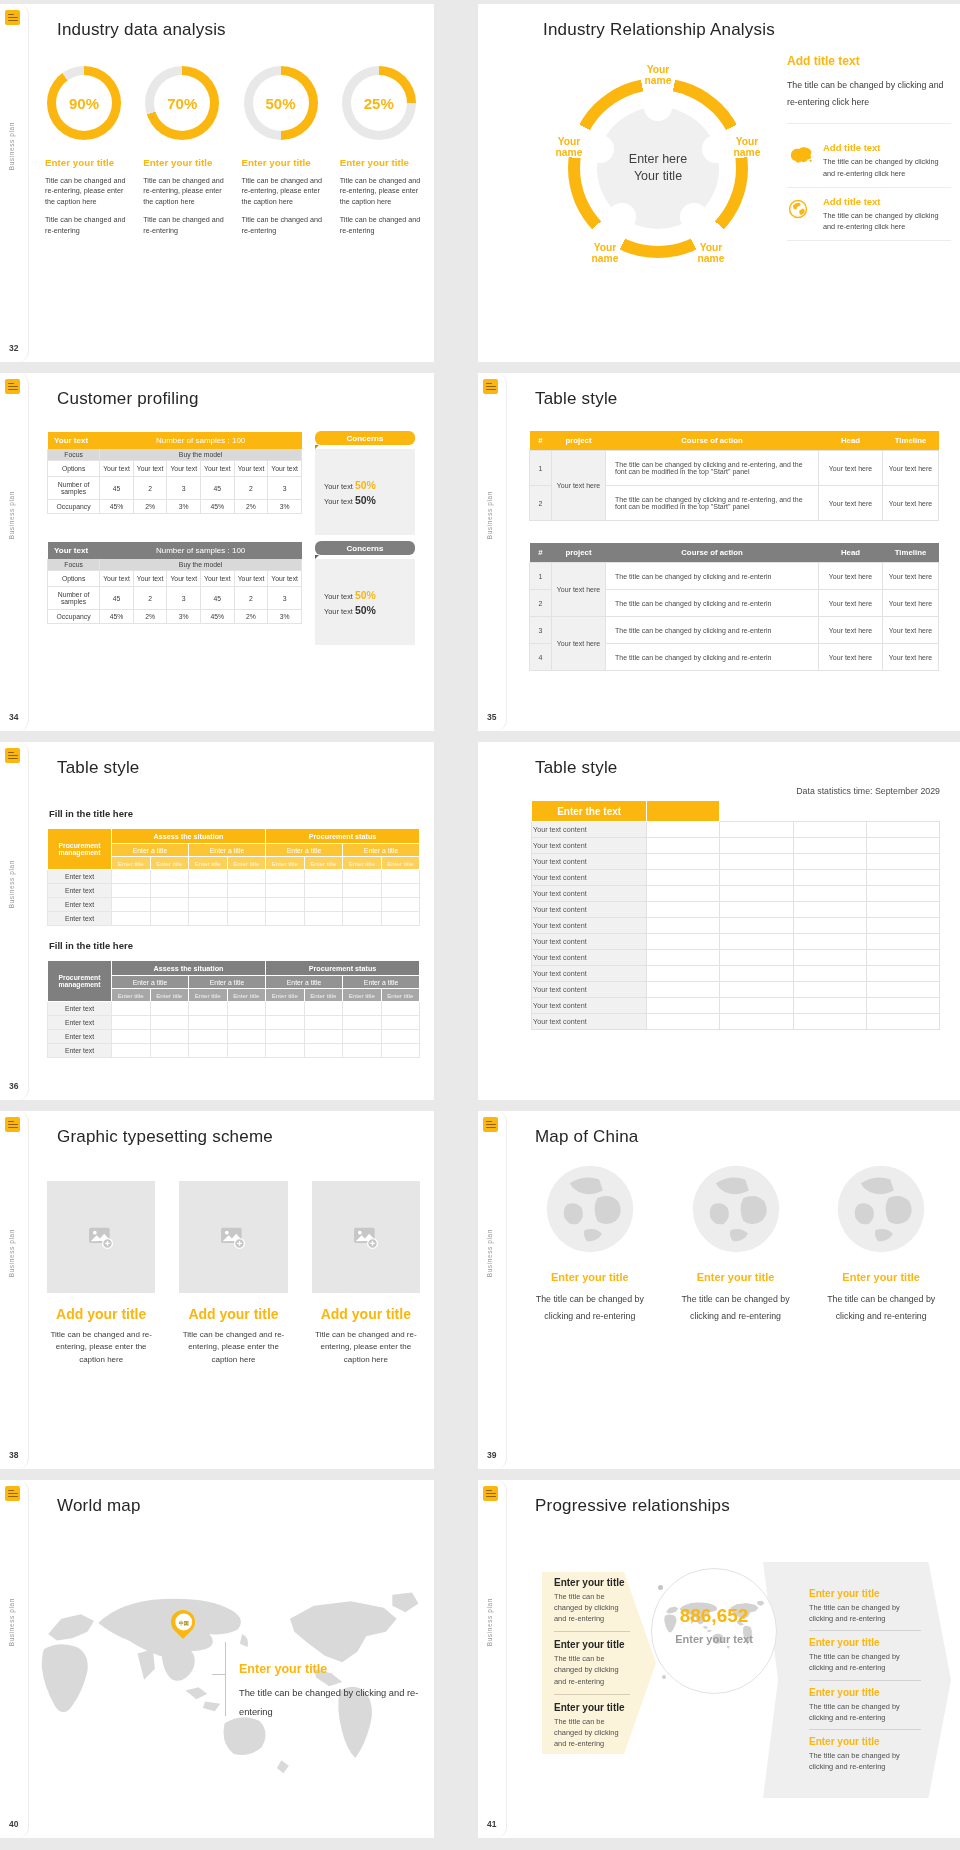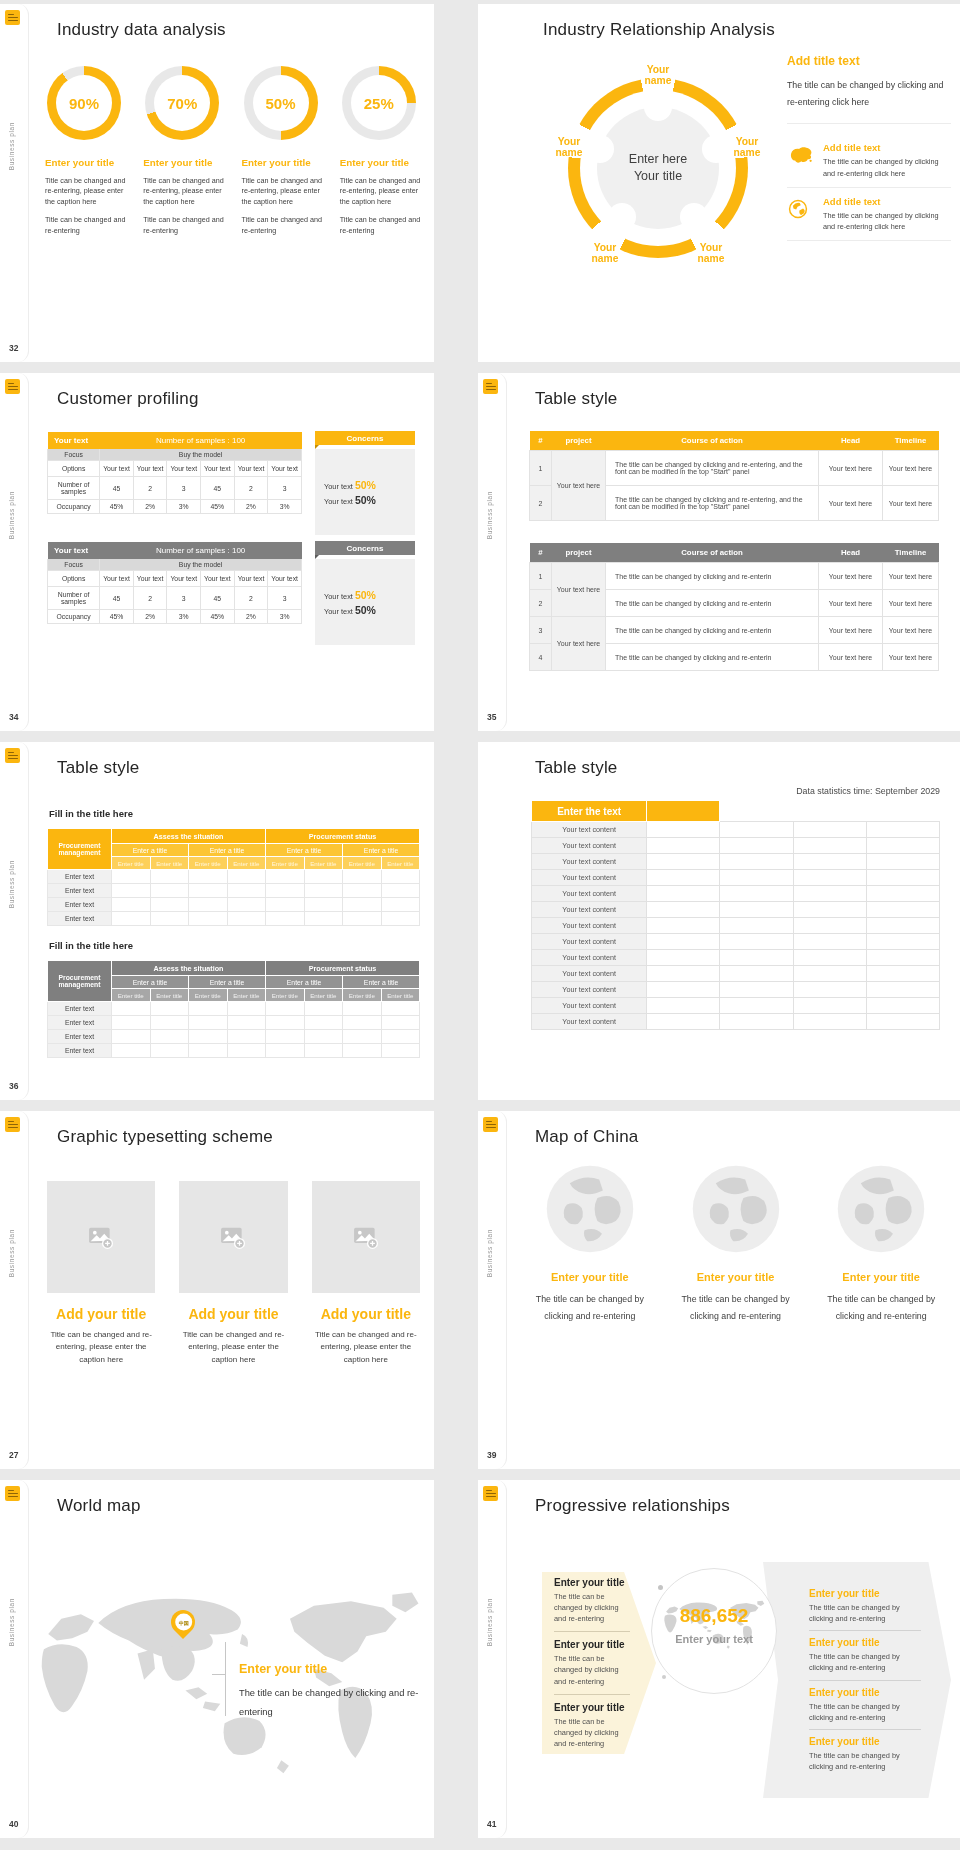--- a/index.html
+++ b/index.html
@@ -49,21 +49,21 @@
 
 .s34-t{position:absolute;left:18px;width:254px;border-collapse:collapse;table-layout:fixed;text-align:center;}
 .s34-t td{border:1px solid #e3e3e3;font-size:6.8px;color:#3c3c3c;padding:3px 1px;background:#fff;}
 .s34-t tr.hd td{border-color:transparent;color:#fff;font-size:8px;height:10px;}
 .s34-t.y tr.hd td{background:var(--acc);}
 .s34-t.g tr.hd td{background:var(--gr1);}
 .s34-t tr.hd td.c0{font-weight:700;text-align:left;padding-left:6px;}
 .s34-t tr.sub td{background:#d9d9d9;height:6px;padding:2px 1px;}
 .s34-t tr.opt td{padding:4px 1px;}
 .call{position:absolute;left:286px;width:100px;}
-.ch{position:relative;height:14px;display:flex;align-items:center;justify-content:center;font-size:8px;font-weight:700;color:#fff;}
+.ch{position:relative;height:14px;display:flex;align-items:center;justify-content:center;font-size:8px;font-weight:700;color:#fff;border-radius:6px;}
 .call.y .ch{background:var(--acc);}
 .call.g .ch{background:var(--gr1);}
 .ch::after{content:"";position:absolute;top:100%;left:0;width:0;height:0;border-right:4px solid transparent;border-top:4px solid #c79004;}
 .call.g .ch::after{border-top-color:#5e5e5e;}
 .cb{background:#f0f0f0;height:86px;display:flex;flex-direction:column;justify-content:center;gap:3px;padding-left:9px;margin-top:4px;}
 .cline{font-size:7.4px;color:#3d3d3d;}
 .cline .v1{font-size:10.5px;color:var(--acc);margin-left:2px;}
 .cline .v2{font-size:10.5px;color:#333;margin-left:2px;}
 
 .s35-t{position:absolute;left:22px;width:409px;border-collapse:collapse;table-layout:fixed;text-align:center;}
@@ -86,21 +86,21 @@
 .s36-t.y .h1 th,.s36-t.y th.corner{background:var(--acc);}
 .s36-t.y .h2 th{background:var(--acc2);}
 .s36-t.y .h3 th{background:var(--acc3);color:#fff7df;}
 .s36-t.g .h1 th,.s36-t.g th.corner{background:var(--gr1);}
 .s36-t.g .h2 th{background:var(--gr2);}
 .s36-t.g .h3 th{background:var(--gr3);color:#f2f2f2;}
 .s36-t td{border:1px solid #e6e6e6;height:13px;background:#fff;font-size:6.8px;color:#444;padding:0;}
 .s36-t td.rl{background:#f1f1f1;}
 
 .s37-cap{position:absolute;right:20px;top:44px;font-size:8.8px;color:#4a4a4a;}
-.s37-t{position:absolute;left:24px;top:58px;width:408px;border-collapse:collapse;table-layout:fixed;text-align:center;}
+.s37-t{position:absolute;left:24px;top:58px;width:408px;border-collapse:collapse;table-layout:fixed;}
 .s37-t th{background:var(--acc);color:#fff;border:1px solid #fff;height:18px;font-size:7.8px;font-weight:400;}
 .s37-t th.c1{font-size:10px;font-weight:700;}
 .s37-t td{border:1px solid #e1e1e1;height:13px;background:#fff;font-size:7.2px;color:#555;padding:1px;}
 .s37-t td.c1{background:#f1f1f1;}
 
 .s38-row{position:absolute;left:18px;right:14px;top:70px;display:flex;gap:24px;text-align:center;}
 .s38-card{flex:1;min-width:0;}
 .ph{height:112px;background:#e6e6e6;display:flex;align-items:center;justify-content:center;}
 .ph svg{width:26px;height:25px;}
 .s38-card h5{margin:13px 0 0;font-size:14px;color:var(--acc);}
@@ -767,21 +767,21 @@
 </section>
 
 <section class="slide colL r4">
   <div class="rail">
     <div class="logo">
         <i></i>
         <i></i>
         <i></i>
       </div>
     <div class="vtext">Business plan</div>
-    <div class="pnum">27</div>
+    <div class="pnum">38</div>
   </div>
   <div class="content">
     <h2 class="stitle">Graphic typesetting scheme</h2>
     <div class="s38-row">
       <div class="s38-card">
         <div class="ph">
           <svg viewBox="0 0 24 22">
               <use href="#imgicon"></use>
             </svg>
         </div>

